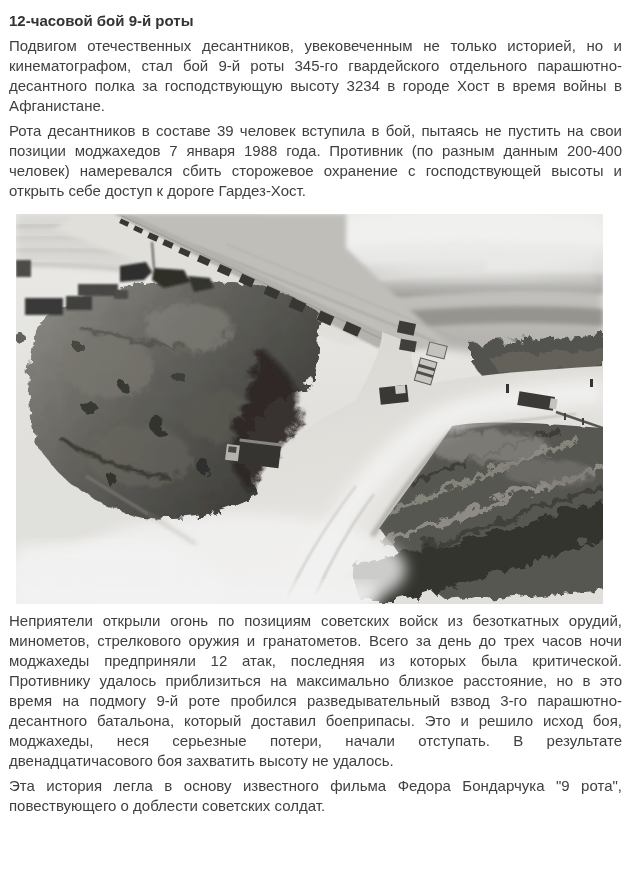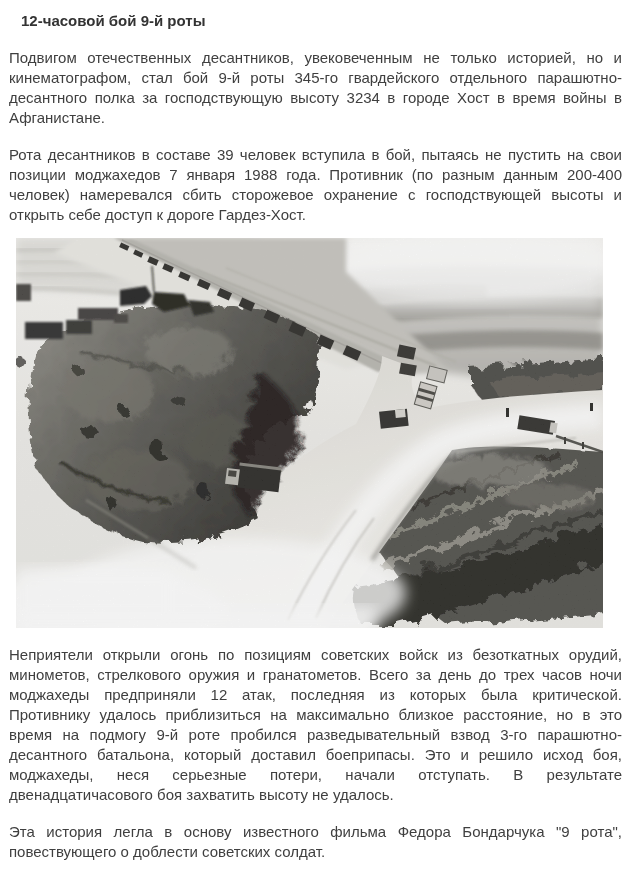--- a/index.html
+++ b/index.html
@@ -10,24 +10,24 @@
     font-family: "Liberation Sans", "DejaVu Sans", sans-serif;
     font-size: 15px;
     line-height: 20px;
     color: #3f3f3f;
   }
   h1.article-title {
     font-size: 15px;
     line-height: 20px;
     font-weight: bold;
     color: #333333;
-    margin: 2px 0 0 12px;
+    margin: 2px 0 0 0;
   }
   p.article-par {
-    margin: 17px 0 0 0;
+    margin: 5px 0 0 0;
     text-align: justify;
   }
   figure.photo-wrap {
     margin: 13px 0 7px 7px;
     width: 587px;
     height: 390px;
     padding: 0;
     overflow: hidden;
   }
   figure.photo-wrap svg { display: block; }

